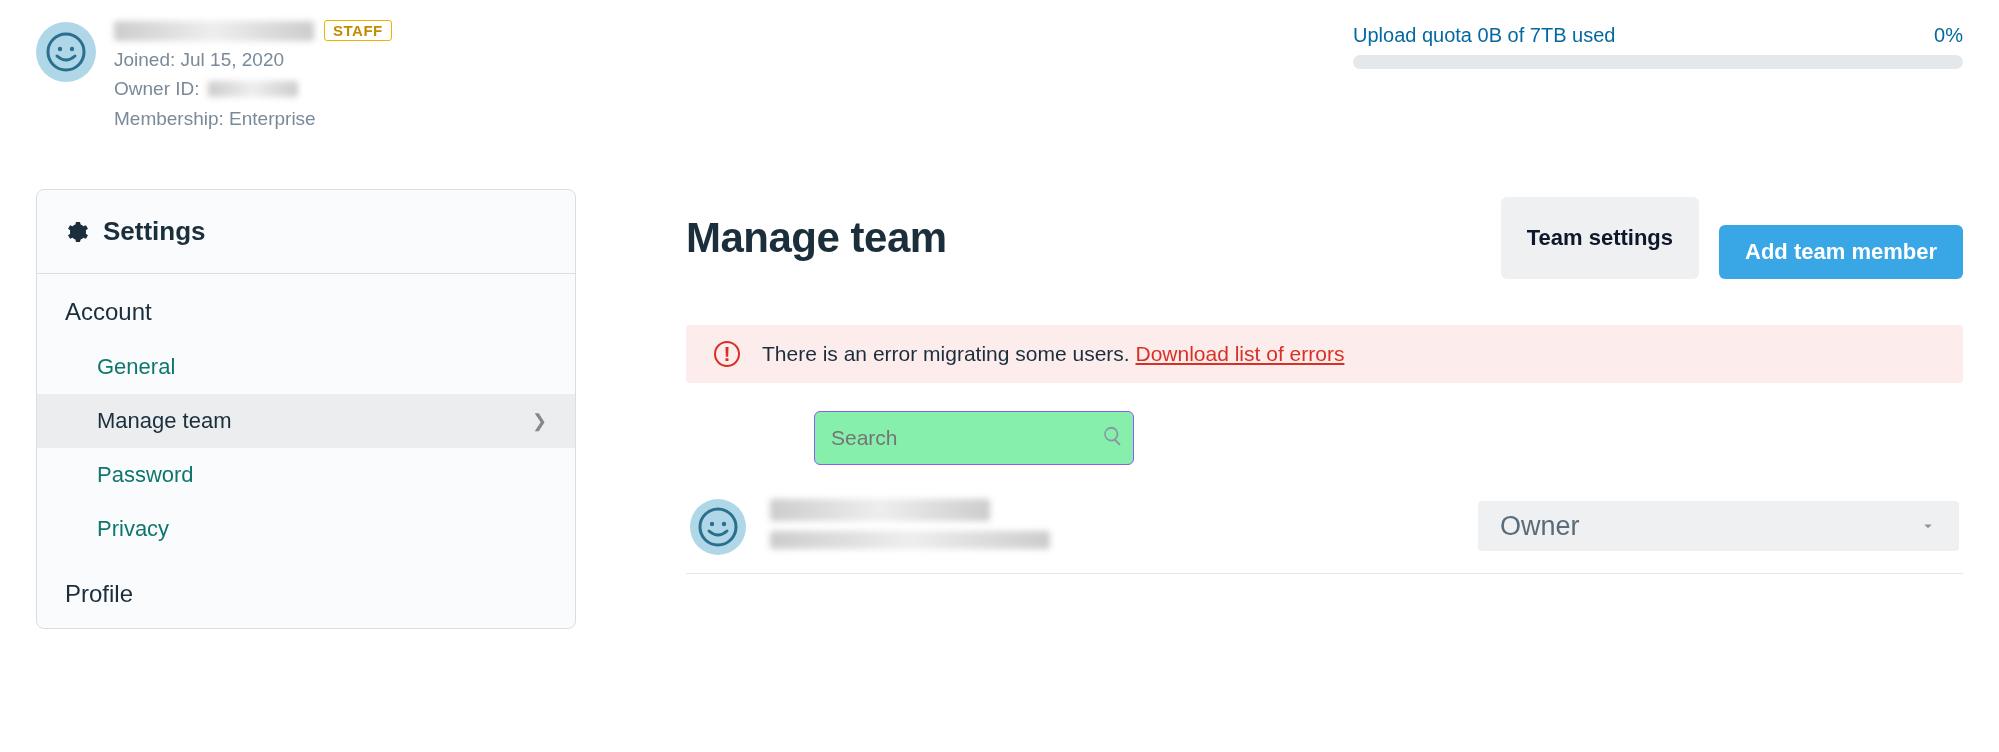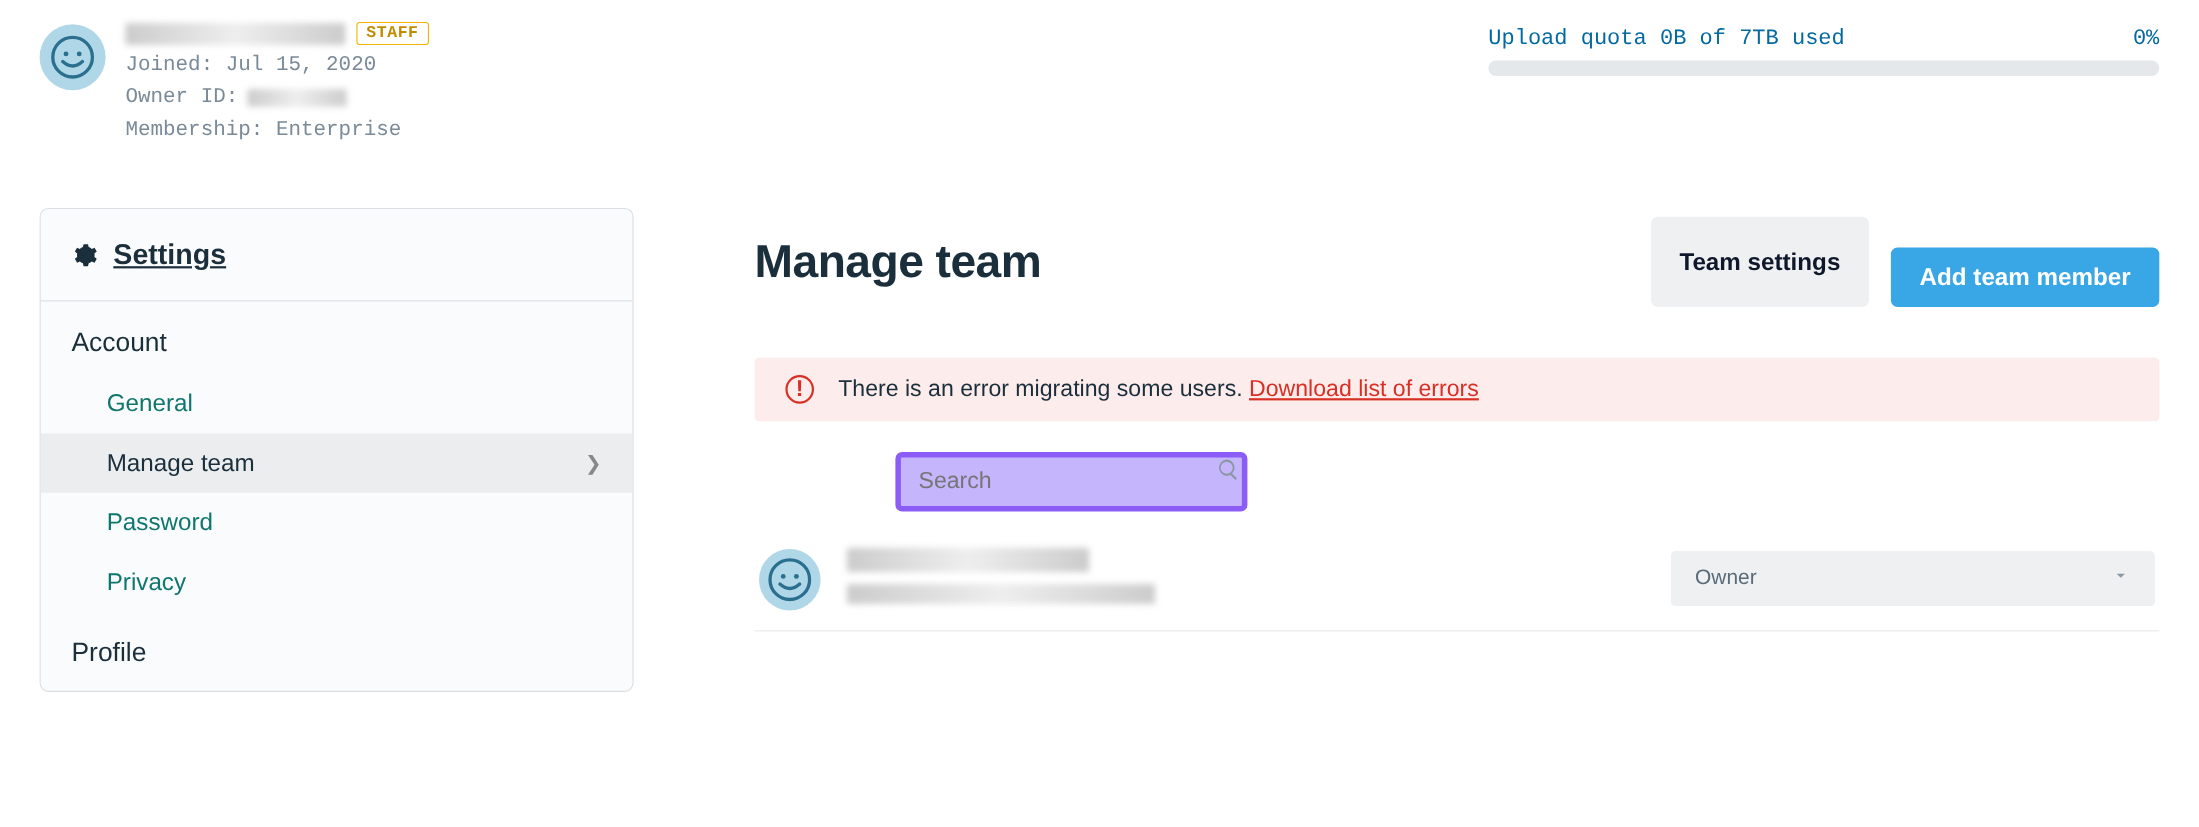--- a/index.html
+++ b/index.html
@@ -11,21 +11,20 @@
     height: 752px;
     position: relative;
     padding: 20px 36px 0 36px;
   }
 
   
   .header-row {
     display: flex;
     justify-content: space-between;
     align-items: flex-start;
-    font-family: Liberation Mono, monospace;
   }
   .user-block {
     display: flex;
     gap: 18px;
   }
   .avatar {
     width: 60px; height: 60px; border-radius: 50%;
     background: #b0d7e8;
     display:flex;align-items:center;justify-content:center;
     flex-shrink:0;
@@ -69,21 +68,20 @@
     border:1px solid #d9dee3;
     border-radius:8px;
     background:#fafbfc;
     overflow:hidden;
     flex-shrink:0;
   }
   .sidebar-header {
     display:flex; align-items:center; gap:14px;
     padding: 26px 28px;
     border-bottom:1px solid #d9dee3;
-    text-decoration:underline;
   }
   .sidebar-header .gear { width:24px; height:24px; color:#1a2e3b; }
   .sidebar-title { font-size:26px; font-weight:700; color:#1a2e3b;}
   .section-label {
     font-size:24px; color:#1a2e3b; padding: 24px 28px 14px 28px;
   }
   .nav-item {
     display:flex; align-items:center; justify-content:space-between;
     padding: 14px 28px 14px 60px;
     font-size:22px; color:#0f766e;
@@ -120,41 +118,41 @@
     width:26px; height:26px; flex-shrink:0;
     border:2.5px solid #d93025; border-radius:50%;
     display:flex;align-items:center;justify-content:center;
     color:#d93025; font-weight:800;
   }
   .alert-link { color:#d93025; text-decoration:underline; cursor:pointer; }
 
   .search-wrap { margin-left: 128px; margin-bottom: 22px; }
   .search {
     width: 320px; height:54px;
-    border:5px solid #8b5cf6; border-radius:6px;
-    display:flex; justify-content:space-between;
+    border:1px solid #8b5cf6; border-radius:6px;
+    display:flex; align-items:center; justify-content:space-between;
     padding: 0 16px;
     font-size:21px; color:#8a97a3;
-    background:#c4b5fd;
+    background:#86efac;
   }
   .search input { border:none; outline:none; font-size:21px; flex:1; color:#333; background:transparent;}
   .search .mag { color:#8a97a3; }
 
   .member-row {
     display:flex; align-items:center; gap:24px;
     padding: 10px 4px 18px 4px;
     border-bottom:1px solid #e5e8eb;
   }
   .member-row .avatar { width:56px; height:56px; }
   .member-info { flex:1; }
   .role-select {
-    width: 440px; height:50px;
+    width: 481px; height:50px;
     background:#eef0f2; border:none; border-radius:4px;
     display:flex; align-items:center; justify-content:space-between;
-    padding:0 22px; font-size:19px; color:#5a6b79;
+    padding:0 22px; font-size:27px; color:#5a6b79;
     cursor:pointer;
   }
   .role-select .chev { color:#8a97a3; }
 </style>
 </head>
 <body>
 
 <div class="header-row">
   <div class="user-block">
     <div class="avatar">

